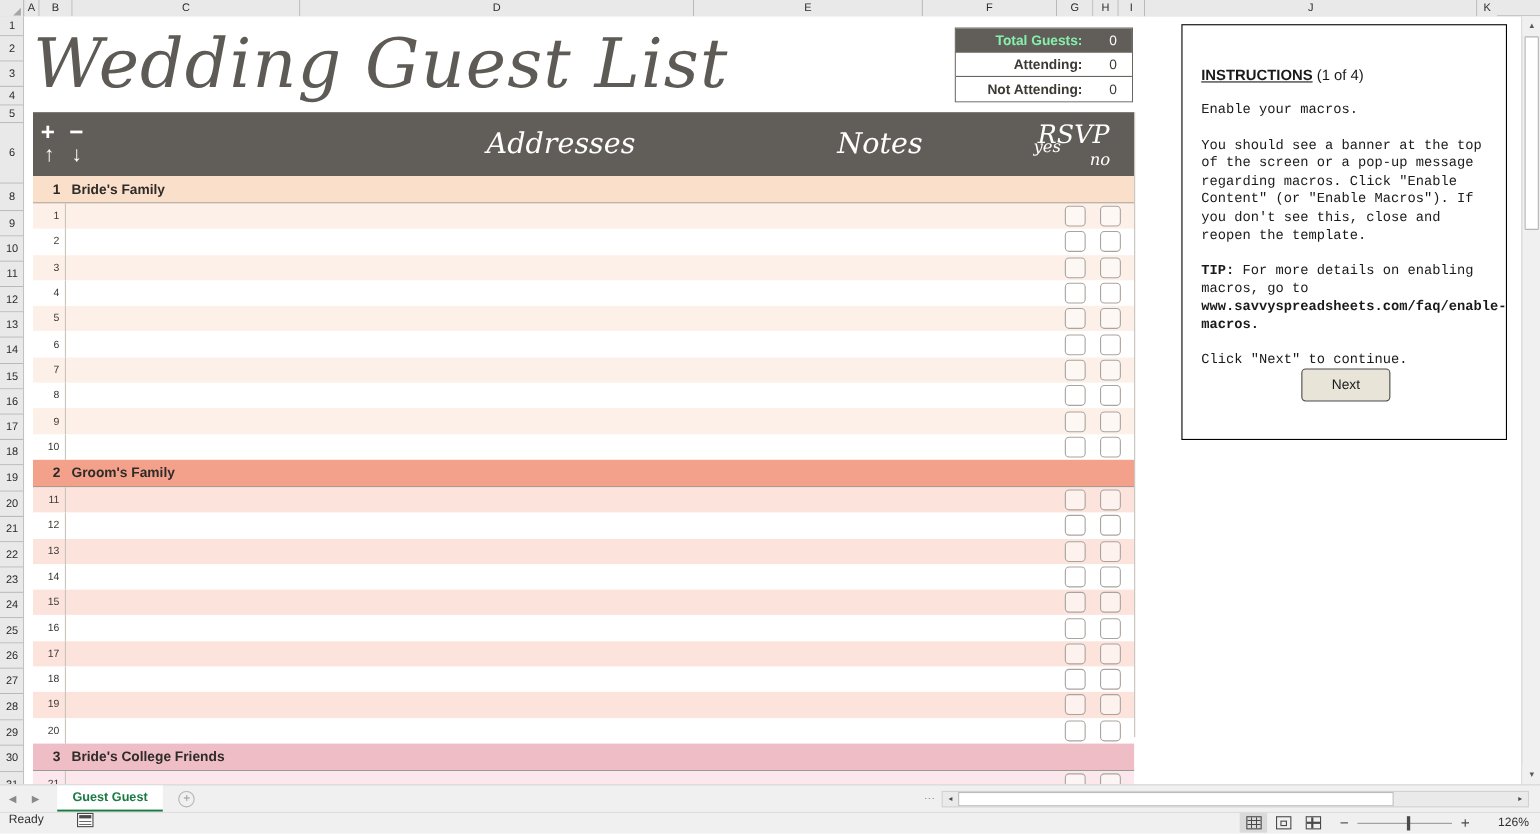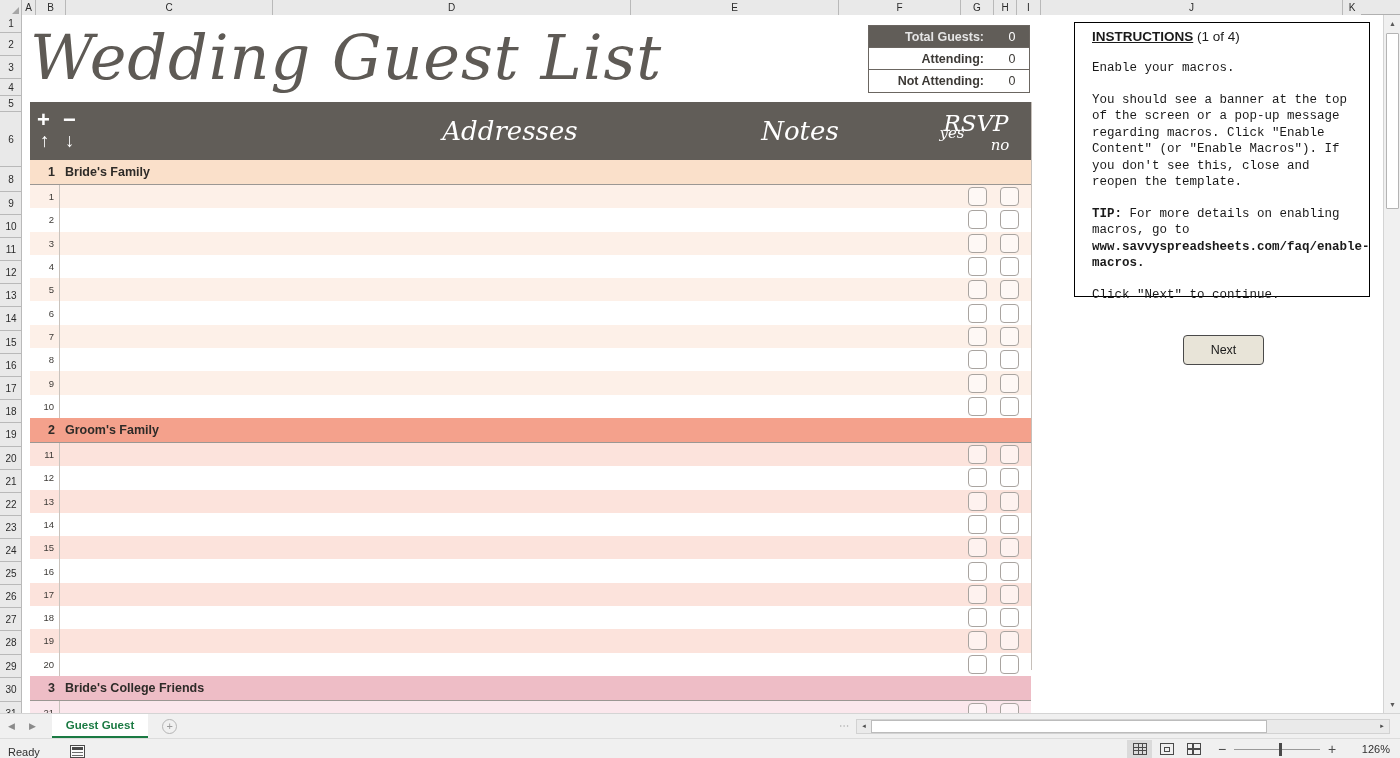--- a/index.html
+++ b/index.html
@@ -75,21 +75,21 @@
     display: flex; align-items: center; height: 22px;
     border-bottom: 1px solid #6b6661;
   }
   .sum-row:last-child { border-bottom: none; }
   .sum-row.dark { background: #615d58; }
   .sum-row.light { background: #ffffff; }
   .sum-label {
     flex: 1; text-align: right; padding-right: 11px;
     font-size: 12.5px; font-weight: bold; line-height: 22px;
   }
-  .sum-row.dark .sum-label { color: #e5e5e5; }
+  .sum-row.dark .sum-label { color: #86efac; }
   .sum-row.light .sum-label { color: #3d3a36; }
   .sum-val {
     width: 34px; text-align: center; font-size: 12.5px; line-height: 22px;
   }
   .sum-row.dark .sum-val { color: #ffffff; }
   .sum-row.light .sum-val { color: #3d3a36; }
 
   
   .table-head {
     position: absolute; left: 8px; top: 87px;
@@ -153,23 +153,23 @@
   }
   
   .grid-right-edge {
     position: absolute; left: 1009px; top: 87px; width: 1px; height: 568px;
     background: #c6c0ba;
   }
 
   
   .instr-panel {
     position: absolute; left: 1052px; top: 7px;
-    width: 296px; height: 275px;
+    width: 296px; height: 378px;
     background: #ffffff; border: 1px solid #000000;
-    padding: 6px 17px 0 17px;
+    padding: 38px 17px 0 17px;
   }
   .instr-title {
     font-size: 13.5px; color: #1a1a1a; margin-bottom: 16px;
   }
   .instr-title b { text-decoration: underline; font-weight: bold; }
   .instr-p {
     font-size: 12.5px; color: #1a1a1a; line-height: 16.5px;
     margin-bottom: 15px;
     font-family: Liberation Mono, monospace;
   }
@@ -237,21 +237,21 @@
   .hs-track { flex: 1; height: 13px; position: relative; }
   .hs-thumb {
     position: absolute; left: 0; top: 0; width: 396px; height: 13px;
     background: #ffffff; border: 1px solid #bcbcbc;
   }
 
   
   .statusbar {
     position: absolute; left: 0; top: 738px; width: 1400px; height: 20px;
     background: #f0f0f0; border-top: 1px solid #dcdcdc;
-    display: flex; align-items: flex-end;
+    display: flex; align-items: flex-start;
   }
   .st-ready {
     margin-left: 8px; font-size: 11px; color: #303030;
   }
   .st-iconbox {
     margin-left: 30px; width: 15px; height: 13px;
     border: 1px solid #4a4a4a; position: relative; background: #fafafa;
   }
   .st-iconbox::before {
     content: ""; position: absolute; left: 1px; top: 1px; right: 1px; height: 3px;

